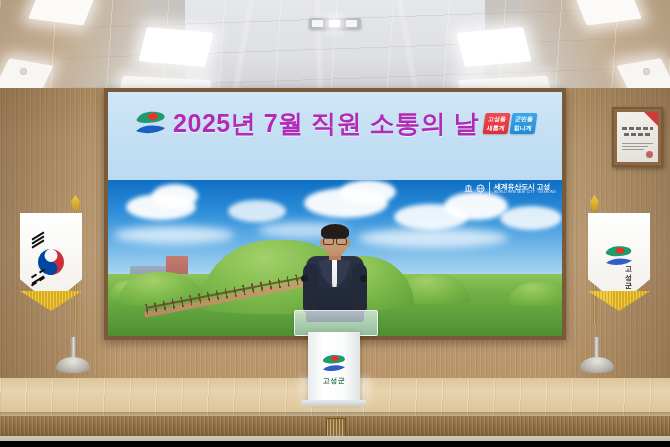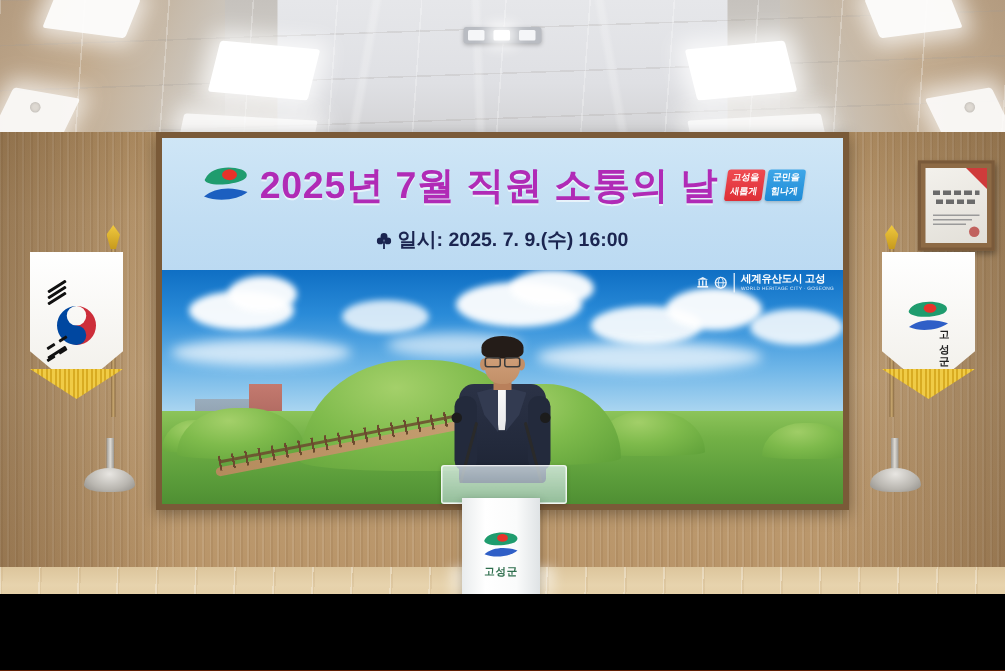--- a/index.html
+++ b/index.html
@@ -1,20 +1,20 @@
 <!DOCTYPE html>
 <html><head>
 <meta charset="utf-8">
 <title>Goseong County Conference Hall</title>
 <style>
   html,body{margin:0;padding:0;background:#000;}
   body{font-family:"Liberation Sans", sans-serif;}
 
   #scene{
-    position:relative;width:670px;height:396px;overflow:hidden;
+    position:relative;width:670px;height:441px;overflow:hidden;
     background:#c2410c;
   }
 
   
   .ceiling{
     position:absolute;left:0;top:0;width:670px;height:92px;
     background:linear-gradient(180deg,#c6c2bd 0%,#cfccc7 35%,#d6d3cf 70%,#cdc8c2 100%);
     overflow:hidden;
   }
   .ceil-center{
@@ -476,29 +476,20 @@
               <b>고성을</b>
               <b>새롭게</b>
             </span>
             <span class="slogan blue">
               <b>군민을</b>
               <b>힘나게</b>
             </span>
           </span>
         </div>
         <div class="banner-sub">
-          <span class="sub-item">
-            <svg class="clover" viewBox="0 0 10 11">
-              <circle cx="5" cy="2.6" r="2.3" fill="#1b2550"></circle>
-              <circle cx="2.5" cy="5.6" r="2.3" fill="#1b2550"></circle>
-              <circle cx="7.5" cy="5.6" r="2.3" fill="#1b2550"></circle>
-              <rect x="4.4" y="6" width="1.2" height="5" fill="#1b2550"></rect>
-            </svg>
-            <span>일시: 2025. 7. 9.(수) 16:00</span>
-          </span>
         </div>
       </div>
 
       <div class="photo">
         <div class="sky"></div>
         <div class="cloud c1"></div>
         <div class="cloud c2"></div>
         <div class="cloud c3"></div>
         <div class="cloud c4"></div>
         <div class="cloud c5"></div>

